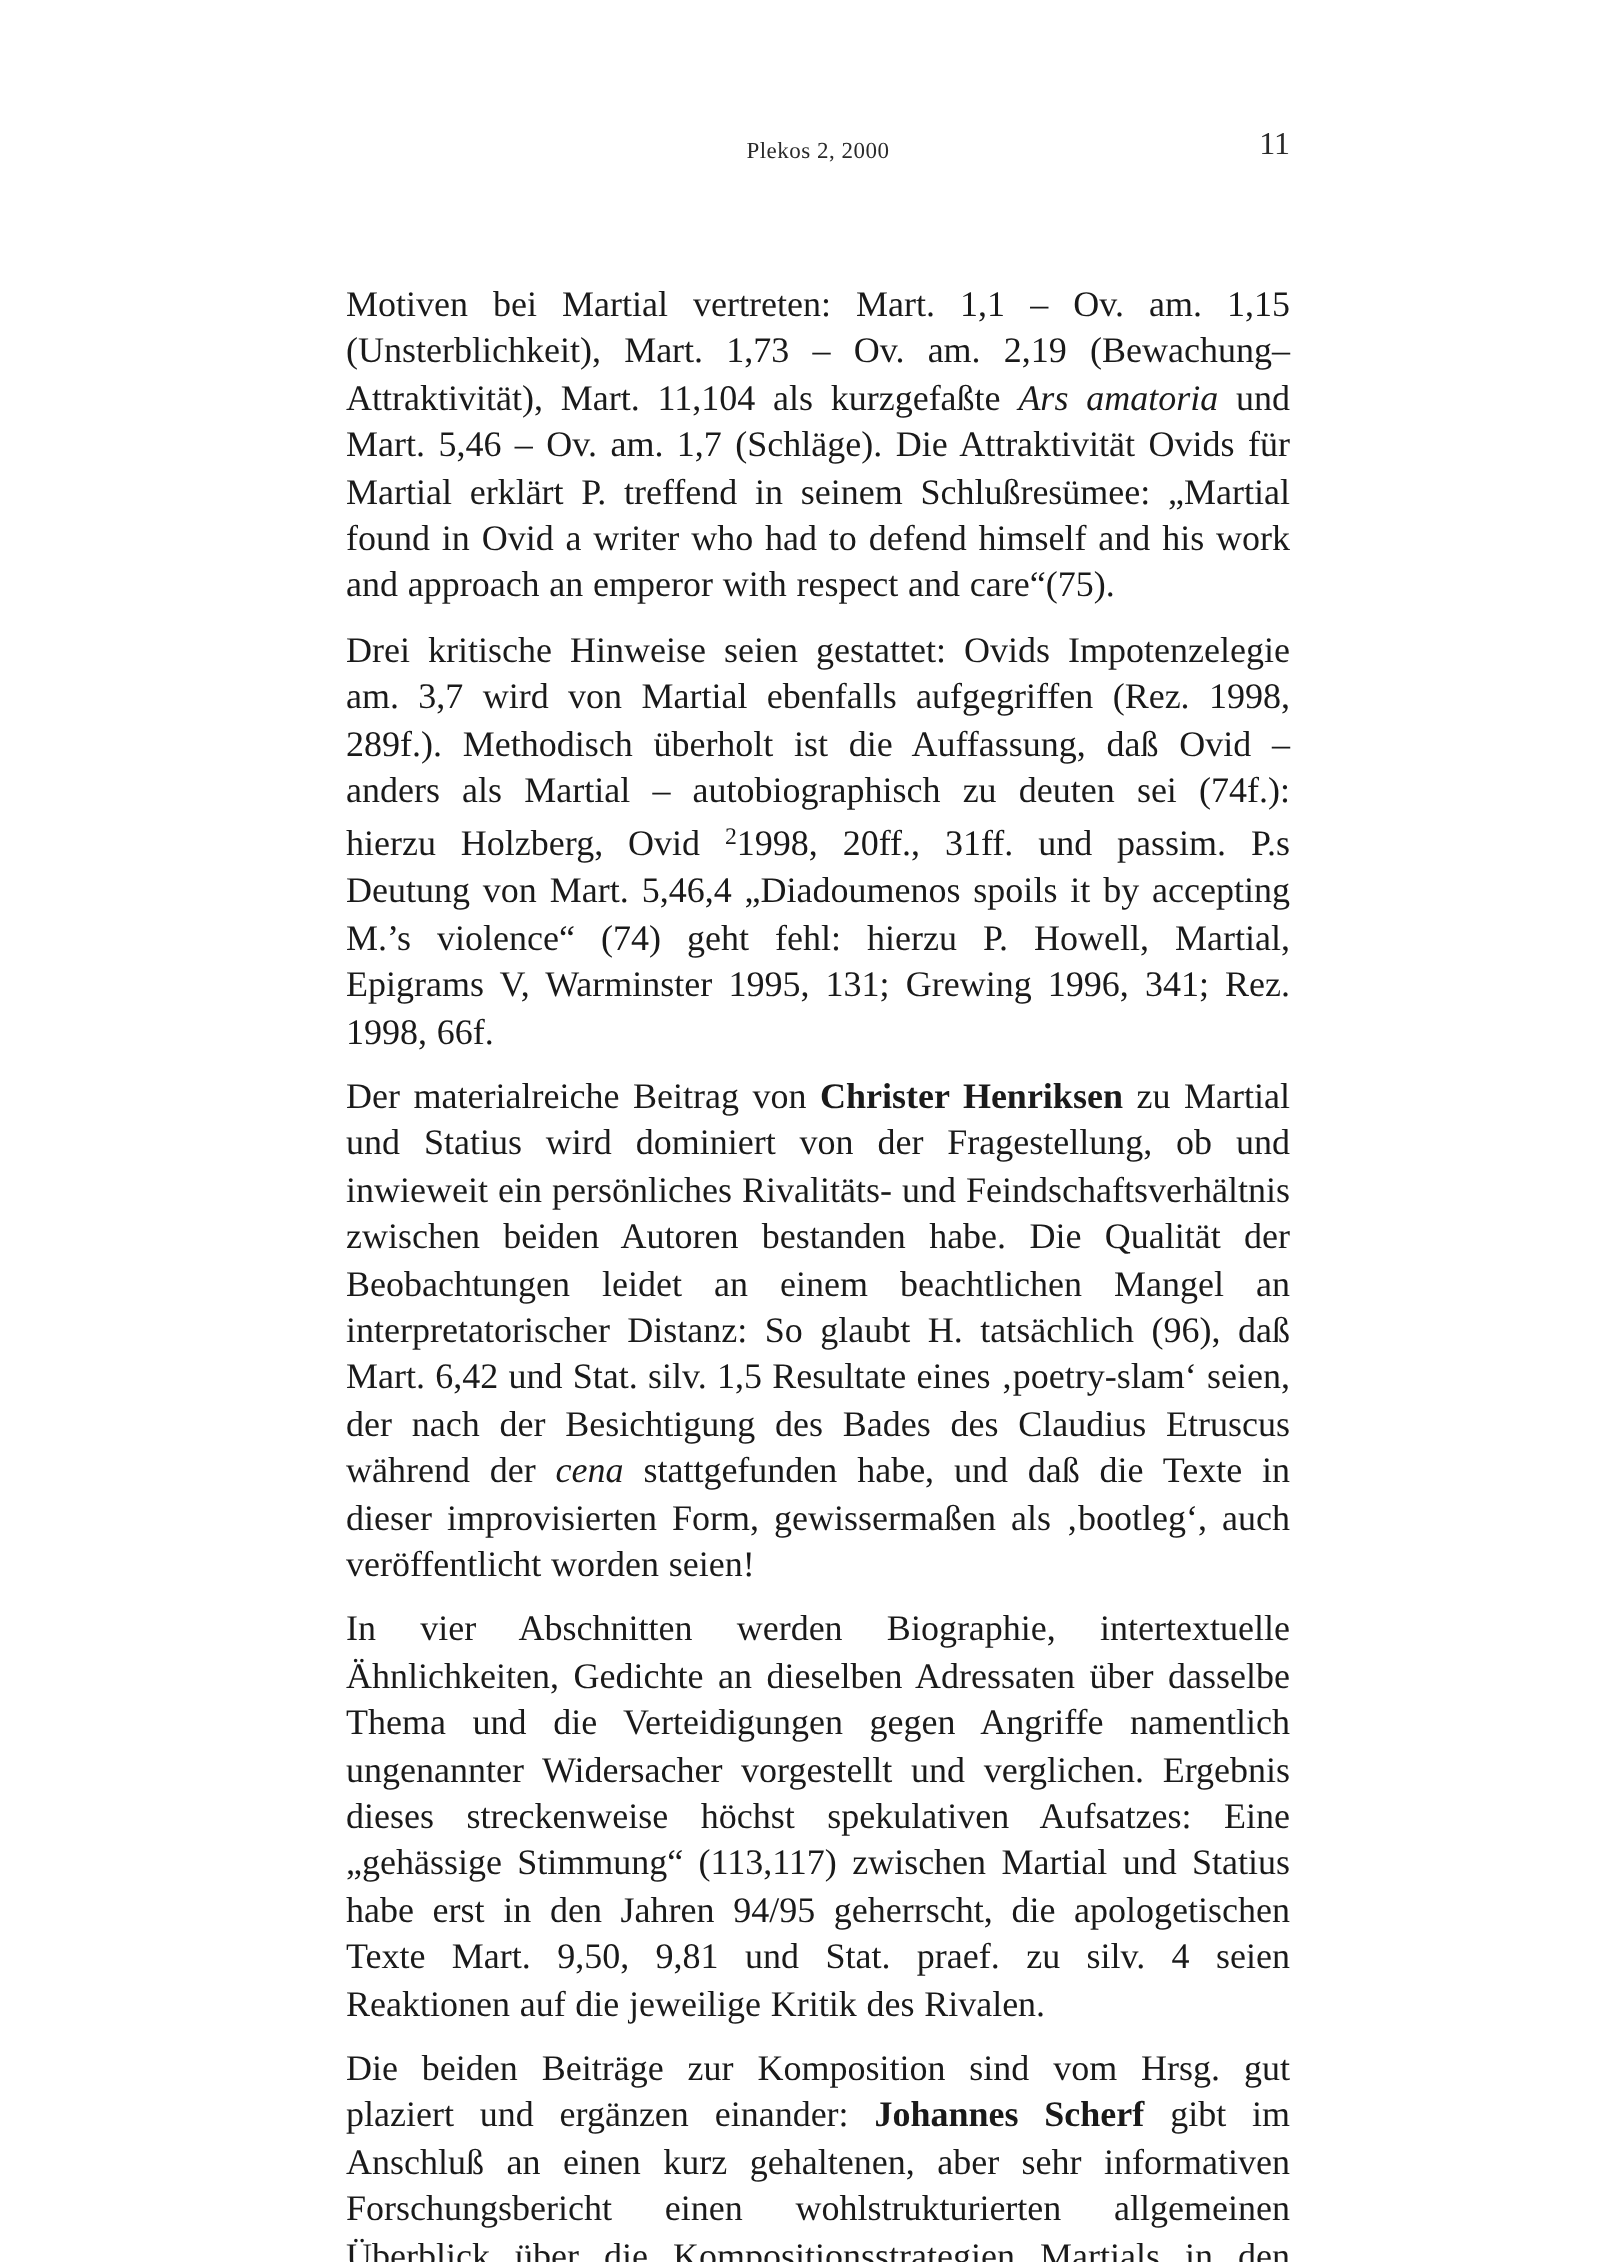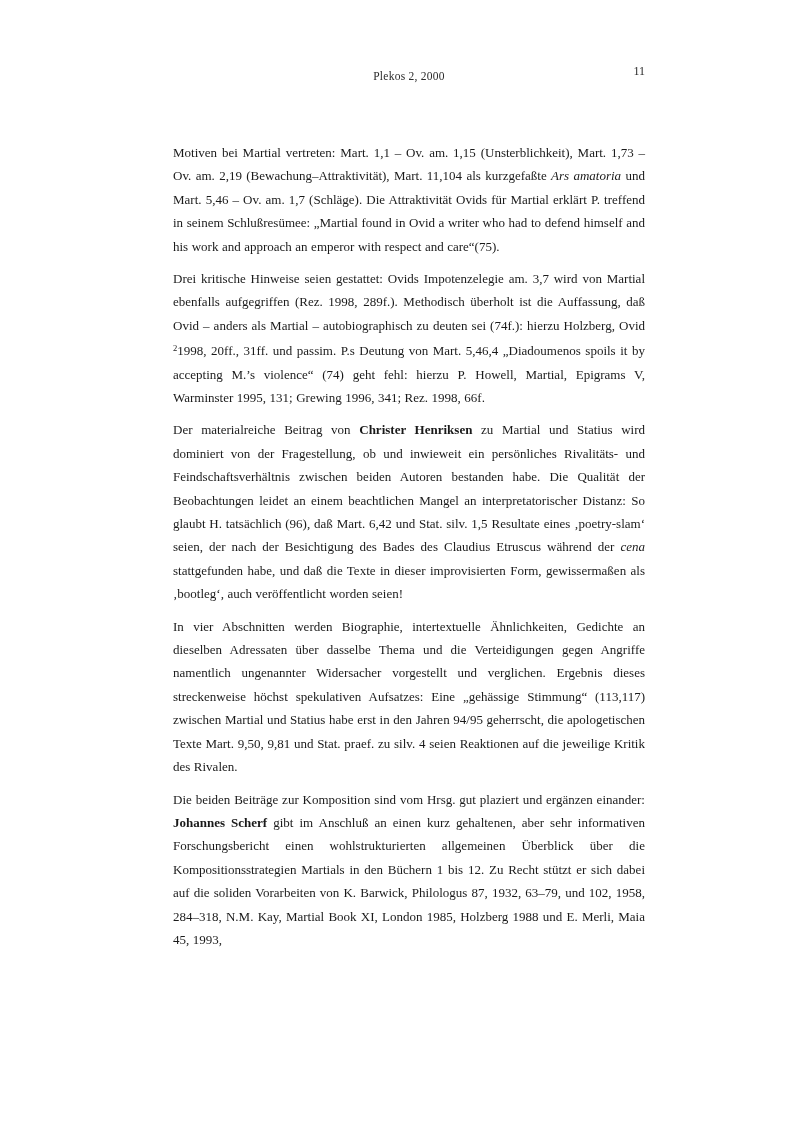--- a/index.html
+++ b/index.html
@@ -41,35 +41,35 @@
     text-align: center;
     font-size: 11.5px;
     letter-spacing: 0.25px;
     color: #2a2a2a;
     white-space: nowrap;
   }
   #header .head-page {
     position: absolute;
     right: 0;
     top: -6px;
-    font-size: 12px;
+    font-size: 16px;
     color: #2a2a2a;
   }
 
   
   #textblock {
     position: absolute;
     left: 165px;
     top: 141px;
     width: 472px;
   }
 
   p.para {
     margin: 0 0 9px 0;
-    font-size: 13px;
+    font-size: 18px;
     line-height: 23.4px;
     text-align: justify;
     text-justify: inter-word;
     word-spacing: 0.02em;
     hyphens: none;
     -webkit-hyphens: none;
   }
   p.para:last-child { margin-bottom: 0; }
 
   

